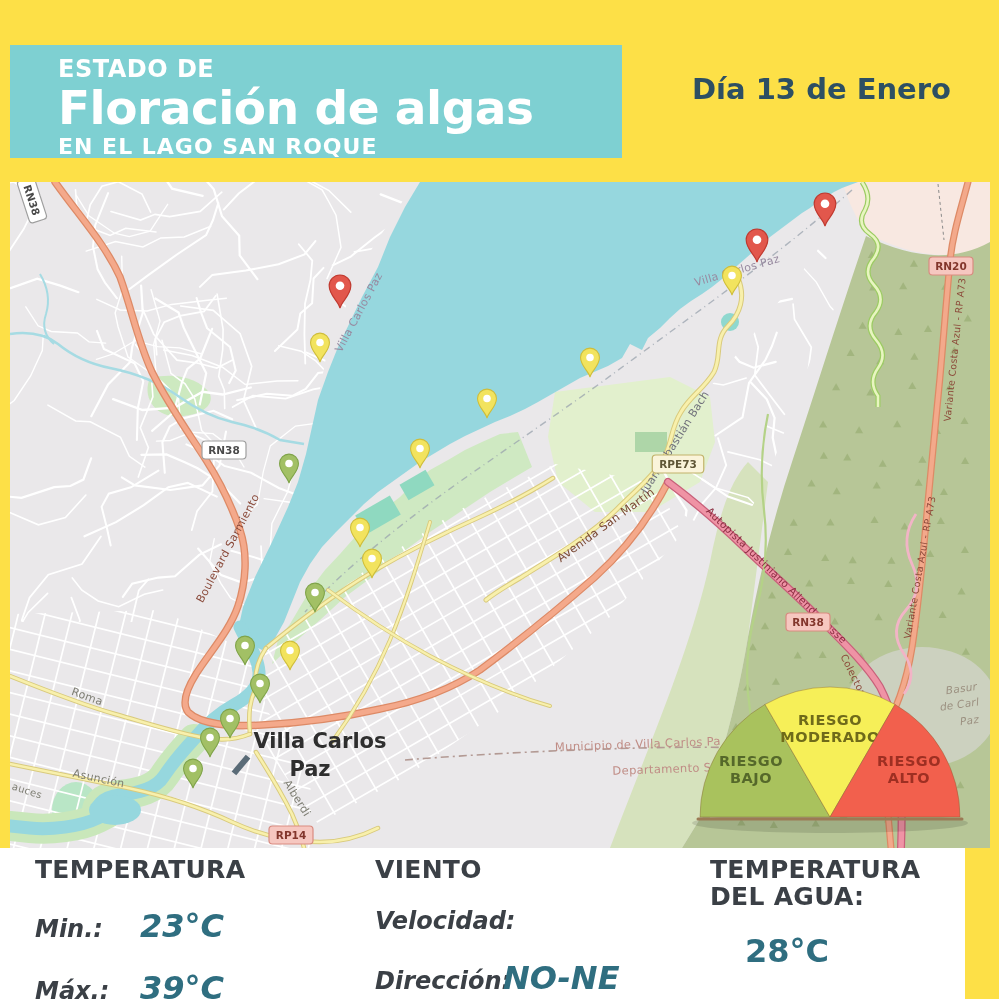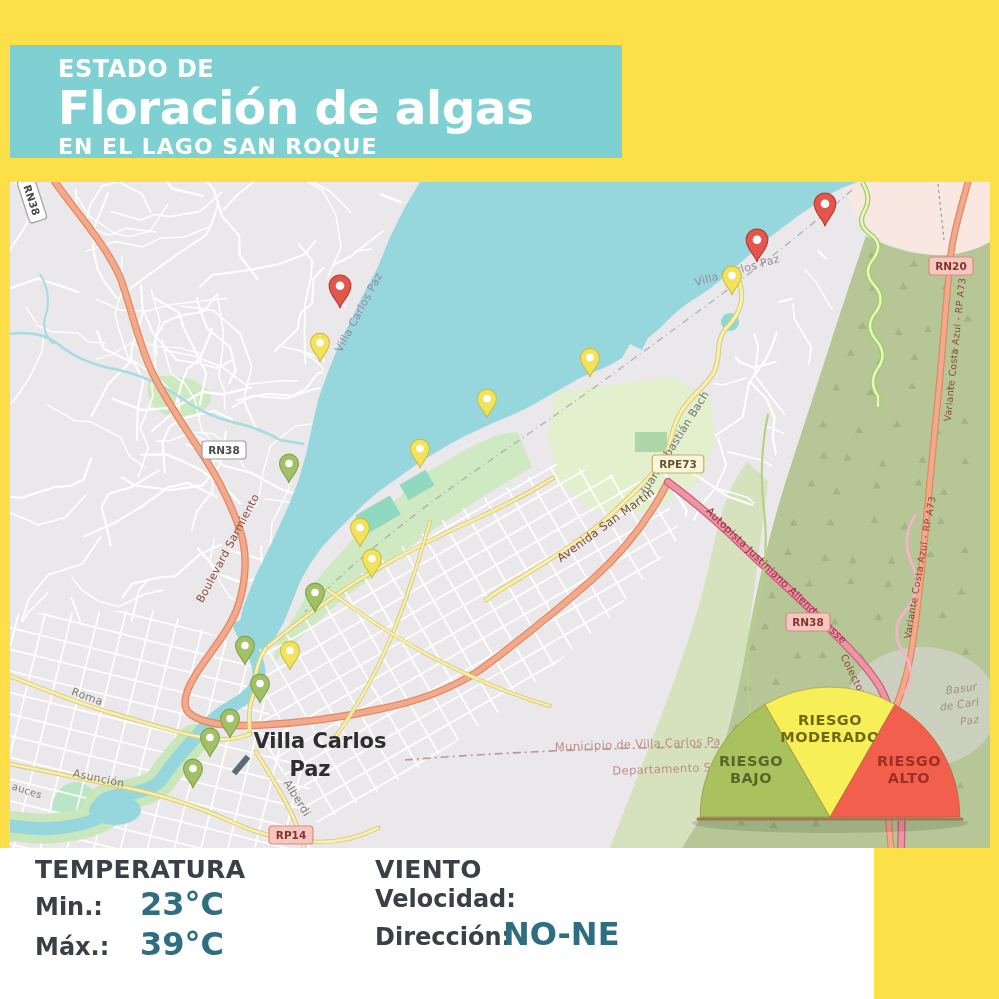--- a/index.html
+++ b/index.html
@@ -5,43 +5,44 @@
   html,body{margin:0;padding:0;background:#fff;}
   .page{position:relative;width:999px;height:999px;background:#fde047;overflow:hidden;
         font-family:"DejaVu Sans","Liberation Sans",sans-serif;}
   .banner{position:absolute;left:10px;top:45px;width:612px;height:113px;background:#7ed0d2;
           color:#ffffff;padding-left:48px;box-sizing:border-box;}
   .banner .kicker{font-size:24px;font-weight:bold;letter-spacing:.5px;margin-top:12px;line-height:1.05;}
   .banner .title{font-size:47px;font-weight:bold;line-height:1.0;margin-top:2px;letter-spacing:-.5px;}
   .banner .subtitle{font-size:22px;font-weight:bold;letter-spacing:1px;margin-top:3px;}
   .date{position:absolute;left:692px;top:72px;font-size:29px;font-weight:bold;color:#2d4f63;}
   .map-wrap{position:absolute;left:10px;top:182px;width:980px;height:666px;}
-  .stats{position:absolute;left:0;top:848px;width:874px;height:151px;background:#fff;}
+  .stats{position:absolute;left:0;top:848px;width:965px;height:151px;background:#fff;}
   .col{position:absolute;top:8px;}
   .col .h{font-size:25px;font-weight:bold;color:#3b4046;letter-spacing:.3px;line-height:1.08;}
-  .row{display:flex;align-items:baseline;margin-top:2px;}
+  .row{display:flex;align-items:baseline;margin-top:24px;font-style:italic;}
   .lbl{font-size:24px;font-weight:bold;color:#3b4046;}
   .val{font-size:32px;font-weight:bold;color:#2f6e80;}
   .c1{left:35px;} .c1 .lbl{width:105px;} 
   .c2{left:375px;} .c2 .lbl{width:128px;}
   .c3{left:710px;width:260px;}
   .c3 .val{margin-left:35px;margin-top:22px;display:block;}
   text{font-family:"DejaVu Sans","Liberation Sans",sans-serif;}
 </style>
 </head>
 <body>
 
 <div class="page">
 
   <div class="banner">
     <div class="kicker">ESTADO DE</div>
     <div class="title">Floración de algas</div>
     <div class="subtitle">EN EL LAGO SAN ROQUE</div>
   </div>
 
+  <div class="date">Día 13 de Enero</div>
 
   <div class="map-wrap">
     <svg id="map-svg" viewBox="0 0 980 666" width="980" height="666">
 
       <rect x="0" y="0" width="980" height="666" fill="#eae8ea"></rect>
 
       <path d="M832,0 L980,0 L980,62 C938,82 898,72 858,52 C846,38 838,18 832,0 Z" fill="#f8e8e1"></path>
 
       <path d="M738,455 C728,515 712,580 688,640 L672,666 L600,666 C640,560 680,470 700,380 C710,330 720,300 738,280 L758,300 Z" fill="#d6e2bd"></path>
 
@@ -599,14 +600,18 @@
     <div class="col c2">
       <div class="h">VIENTO</div>
       <div class="row">
         <span class="lbl">Velocidad:</span>
       </div>
       <div class="row">
         <span class="lbl">Dirección:</span>
         <span class="val">NO-NE</span>
       </div>
     </div>
+    <div class="col c3">
+      <div class="h">TEMPERATURA DEL AGUA:</div>
+      <span class="val">28°C</span>
+    </div>
   </div>
 </div>
 
 </body></html>

